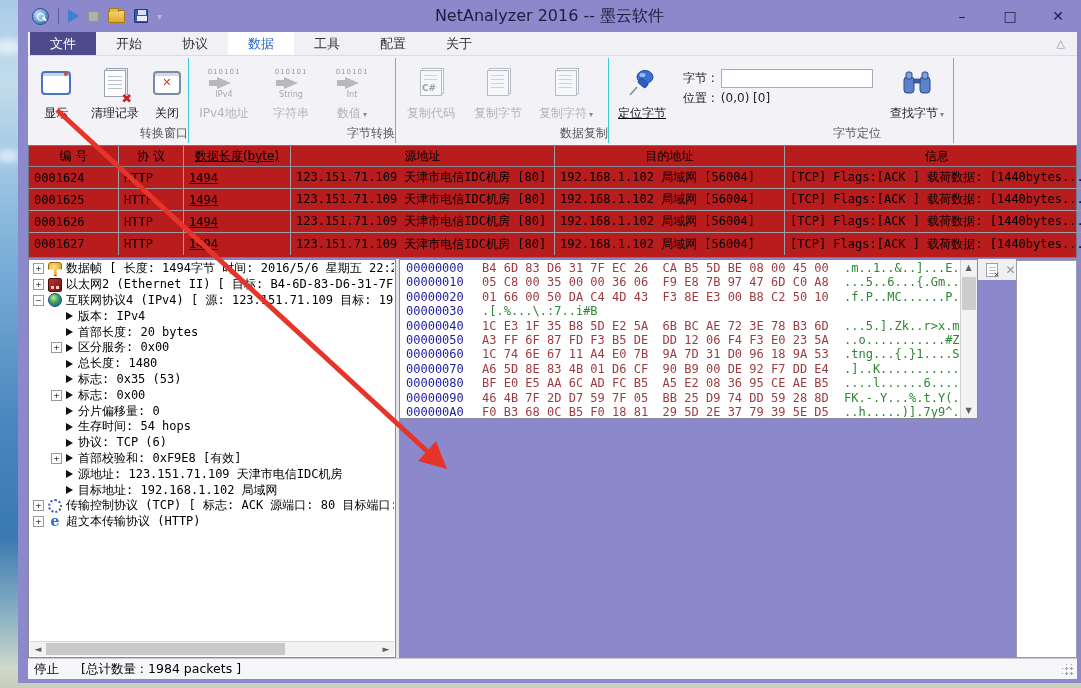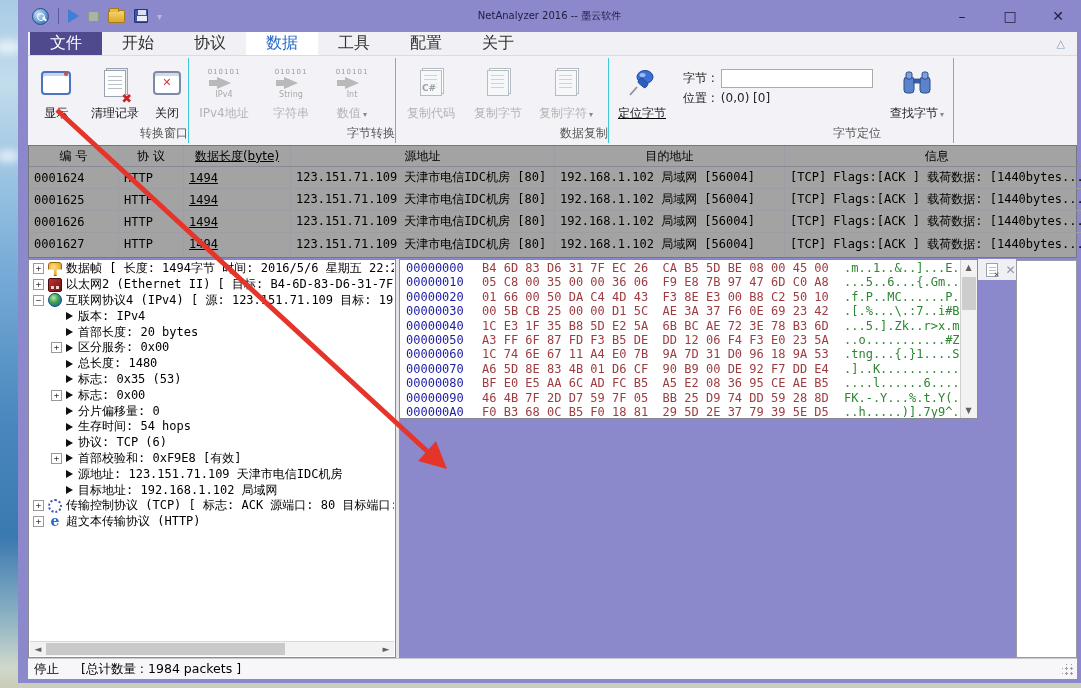--- a/index.html
+++ b/index.html
@@ -8,40 +8,40 @@
 
   .desktop { position:relative; width:1081px; height:688px;
     background:linear-gradient(180deg,#a8cce6 0%,#c2dcec 12%,#79aed8 38%,#4886bd 62%,#3a78b0 78%,#8fb4c4 90%,#cfd8cb 97%,#c9cdb9 100%); overflow:hidden; }
   .cloud { position:absolute; background:#eef5fa; border-radius:50%; filter:blur(4px); opacity:.85; }
 
   
   .window { position:absolute; left:18px; top:0; width:1063px; height:683px; background:#8c88cc; }
   .titlebar { position:absolute; left:0; top:0; right:0; height:32px; display:flex; align-items:center; }
   .qat { display:flex; align-items:center; gap:9px; padding-left:14px; }
   .qat-sep { width:1px; height:16px; background:#5b57a0; }
-  .win-title { position:absolute; left:0; right:0; text-align:center; color:#1d1d3f; font-size:10px; pointer-events:none; }
+  .win-title { position:absolute; left:0; right:0; text-align:center; color:#1d1d3f; font-size:16px; pointer-events:none; }
   .win-controls { position:absolute; right:14px; top:0; height:32px; display:flex; align-items:center; gap:30px; color:#1d1d3f; font-size:14px; }
   .win-controls span { cursor:default; width:18px; text-align:center; }
 
   
   .i-logo { width:17px; height:17px; border-radius:50%; background:radial-gradient(circle at 35% 35%,#cfe4f7,#4a86c8 70%,#2a5e9c); border:1px solid #27508a; position:relative; }
   .i-logo::after { content:""; position:absolute; left:4px; top:4px; width:6px; height:6px; border:1.5px solid #fff; border-radius:50%; }
   .i-logo::before { content:""; position:absolute; left:9px; top:9px; width:5px; height:1.8px; background:#fff; transform:rotate(45deg); }
   .i-play { width:0; height:0; border-left:11px solid #3f7fd6; border-top:7px solid transparent; border-bottom:7px solid transparent; }
   .i-stop { width:11px; height:11px; background:#a9b4a9; border:1px solid #8d988d; border-radius:2px; }
   .i-folder { width:17px; height:13px; background:linear-gradient(#f4d372,#e0a92c); border:1px solid #a87c14; border-radius:1px; position:relative; }
   .i-folder::before { content:""; position:absolute; left:0; top:-3px; width:8px; height:3px; background:#e7bc45; border:1px solid #a87c14; border-bottom:none; border-radius:1px 1px 0 0; }
   .i-save { width:14px; height:14px; background:#3a55b0; border:1px solid #22347a; border-radius:1px; position:relative; }
   .i-save::before { content:""; position:absolute; left:3px; top:0; width:8px; height:5px; background:#d8e0f2; }
   .i-save::after { content:""; position:absolute; left:2px; bottom:1px; width:10px; height:5px; background:#e9edf8; }
   .i-chev { color:#b9b5e3; font-size:10px; }
 
   
   .tabstrip { position:absolute; left:10px; top:32px; right:4px; height:24px; background:#f1f0f5; display:flex; align-items:stretch; border-bottom:1px solid #dcdbe4; }
-  .tab { padding:0 20px; display:flex; align-items:center; font-size:16px; color:#333; cursor:default; }
+  .tab { padding:0 20px; display:flex; align-items:center; font-size:13px; color:#333; cursor:default; }
   .tab.file { background:#4f4a8e; color:#fff; margin-left:2px; }
   .tab.active { background:#fff; color:#2468cc; }
   .collapse-arr { position:absolute; right:12px; top:5px; color:#7d9ab8; font-size:11px; }
 
   
   .ribbon { position:absolute; left:10px; top:56px; right:4px; height:89px; background:#f3f2f7; display:flex; align-items:stretch; }
   .rgroup { position:relative; display:flex; align-items:flex-start; padding-top:4px; }
   .rgroup .glabel { position:absolute; bottom:3px; left:0; right:0; text-align:right; font-size:12px; color:#555; }
   .rsep { width:1px; background:#3fc8da; margin:2px 0; }
   .bigbtn { width:64px; display:flex; flex-direction:column; align-items:center; padding-top:3px; cursor:default; }
@@ -63,21 +63,21 @@
   .i-convert .arr::before { content:""; position:absolute; left:-22px; top:-3px; width:9px; height:6px; background:#b9b9b9; }
   .i-convert .sub { font-size:8px; color:#a8a8a8; }
   .i-copy { width:22px; height:26px; background:#f6f7f8; border:1px solid #b6bcc4; position:relative; box-shadow:2px -2px 0 -1px #fff,2px -2px 0 0 #b6bcc4; }
   .i-copy::before { content:""; position:absolute; left:3px; top:4px; width:13px; height:1px; background:#ccd2d8; box-shadow:0 4px 0 #ccd2d8,0 8px 0 #ccd2d8,0 12px 0 #ccd2d8; }
   .i-copy .ctag { position:absolute; left:1px; bottom:2px; font-size:9px; font-weight:bold; color:#9aa0a8; background:#f6f7f8; }
 
   .locate-fields { display:flex; flex-direction:column; padding:8px 4px 0 8px; font-size:12px; color:#222; }
   .lf-row { display:flex; align-items:center; gap:6px; height:20px; }
   .byte-input { width:152px; height:19px; border:1px solid #ababab; background:#fff; font-size:12px; padding:0 3px; }
   .pos-val { color:#222; } 
-  .table-wrap { position:absolute; left:10px; top:145px; right:4px; height:113px; background:#a3a3a3; border:1px solid #767681; display:flex; }
+  .table-wrap { position:absolute; left:10px; top:145px; right:4px; height:113px; background:#b91c1c; border:1px solid #767681; display:flex; }
   .tgrid { flex:1; }
   .trow { display:flex; height:22px; border-bottom:1px solid #9d9da5; }
   .trow:last-child { border-bottom:none; }
   .trow.head { height:21px; font-size:12.5px; border-bottom:1px solid #8a8a94; }
   .tcell { border-right:1px solid #9d9da5; padding:0 5px; display:flex; align-items:center; overflow:hidden; white-space:nowrap; font-family:"DejaVu Sans Mono","DejaVu Sans",monospace; font-size:12px; }
   .trow.head .tcell { justify-content:center; font-family:"DejaVu Sans","Liberation Sans",sans-serif; }
   .tcell:last-child { border-right:none; }
   .c0{width:90px;} .c1{width:65px;} .c2{width:107px;text-decoration:underline;} .c3{width:264px;} .c4{width:230px;} .c5{flex:1;}
 
   
@@ -442,21 +442,21 @@
           <span class="sa">►</span>
         </div>
       </div>
       <div class="splitter"></div>
       <div class="right-panel">
         <div class="hex-panel">
           <div class="hex-body" id="hexbody">
               <div class="hex-row"><span class="hex-off">00000000</span><span class="hex-bytes">B4 6D 83 D6 31 7F EC 26  CA B5 5D BE 08 00 45 00</span><span class="hex-ascii">.m..1..&amp;..]...E.</span></div>
               <div class="hex-row"><span class="hex-off">00000010</span><span class="hex-bytes">05 C8 00 35 00 00 36 06  F9 E8 7B 97 47 6D C0 A8</span><span class="hex-ascii">...5..6...{.Gm..</span></div>
               <div class="hex-row"><span class="hex-off">00000020</span><span class="hex-bytes">01 66 00 50 DA C4 4D 43  F3 8E E3 00 B8 C2 50 10</span><span class="hex-ascii">.f.P..MC......P.</span></div>
-              <div class="hex-row"><span class="hex-off">00000030</span><span class="hex-bytes">00 5B CB 25 00 00 D1 5C  AE 3A 37 F6 0E 69 23 42</span><span class="hex-ascii">.[.%...\.:7..i#B</span></div>
+              <div class="hex-row"><span class="hex-off">00000030</span><span class="hex-ascii">.[.%...\.:7..i#B</span></div>
               <div class="hex-row"><span class="hex-off">00000040</span><span class="hex-bytes">1C E3 1F 35 B8 5D E2 5A  6B BC AE 72 3E 78 B3 6D</span><span class="hex-ascii">...5.].Zk..r&gt;x.m</span></div>
               <div class="hex-row"><span class="hex-off">00000050</span><span class="hex-bytes">A3 FF 6F 87 FD F3 B5 DE  DD 12 06 F4 F3 E0 23 5A</span><span class="hex-ascii">..o...........#Z</span></div>
               <div class="hex-row"><span class="hex-off">00000060</span><span class="hex-bytes">1C 74 6E 67 11 A4 E0 7B  9A 7D 31 D0 96 18 9A 53</span><span class="hex-ascii">.tng...{.}1....S</span></div>
               <div class="hex-row"><span class="hex-off">00000070</span><span class="hex-bytes">A6 5D 8E 83 4B 01 D6 CF  90 B9 00 DE 92 F7 DD E4</span><span class="hex-ascii">.]..K...........</span></div>
               <div class="hex-row"><span class="hex-off">00000080</span><span class="hex-bytes">BF E0 E5 AA 6C AD FC B5  A5 E2 08 36 95 CE AE B5</span><span class="hex-ascii">....l......6....</span></div>
               <div class="hex-row"><span class="hex-off">00000090</span><span class="hex-bytes">46 4B 7F 2D D7 59 7F 05  BB 25 D9 74 DD 59 28 8D</span><span class="hex-ascii">FK.-.Y...%.t.Y(.</span></div>
               <div class="hex-row"><span class="hex-off">000000A0</span><span class="hex-bytes">F0 B3 68 0C B5 F0 18 81  29 5D 2E 37 79 39 5E D5</span><span class="hex-ascii">..h.....)].7y9^.</span></div>
             </div>
           <div class="vsb">
             <span class="sa">▲</span>

